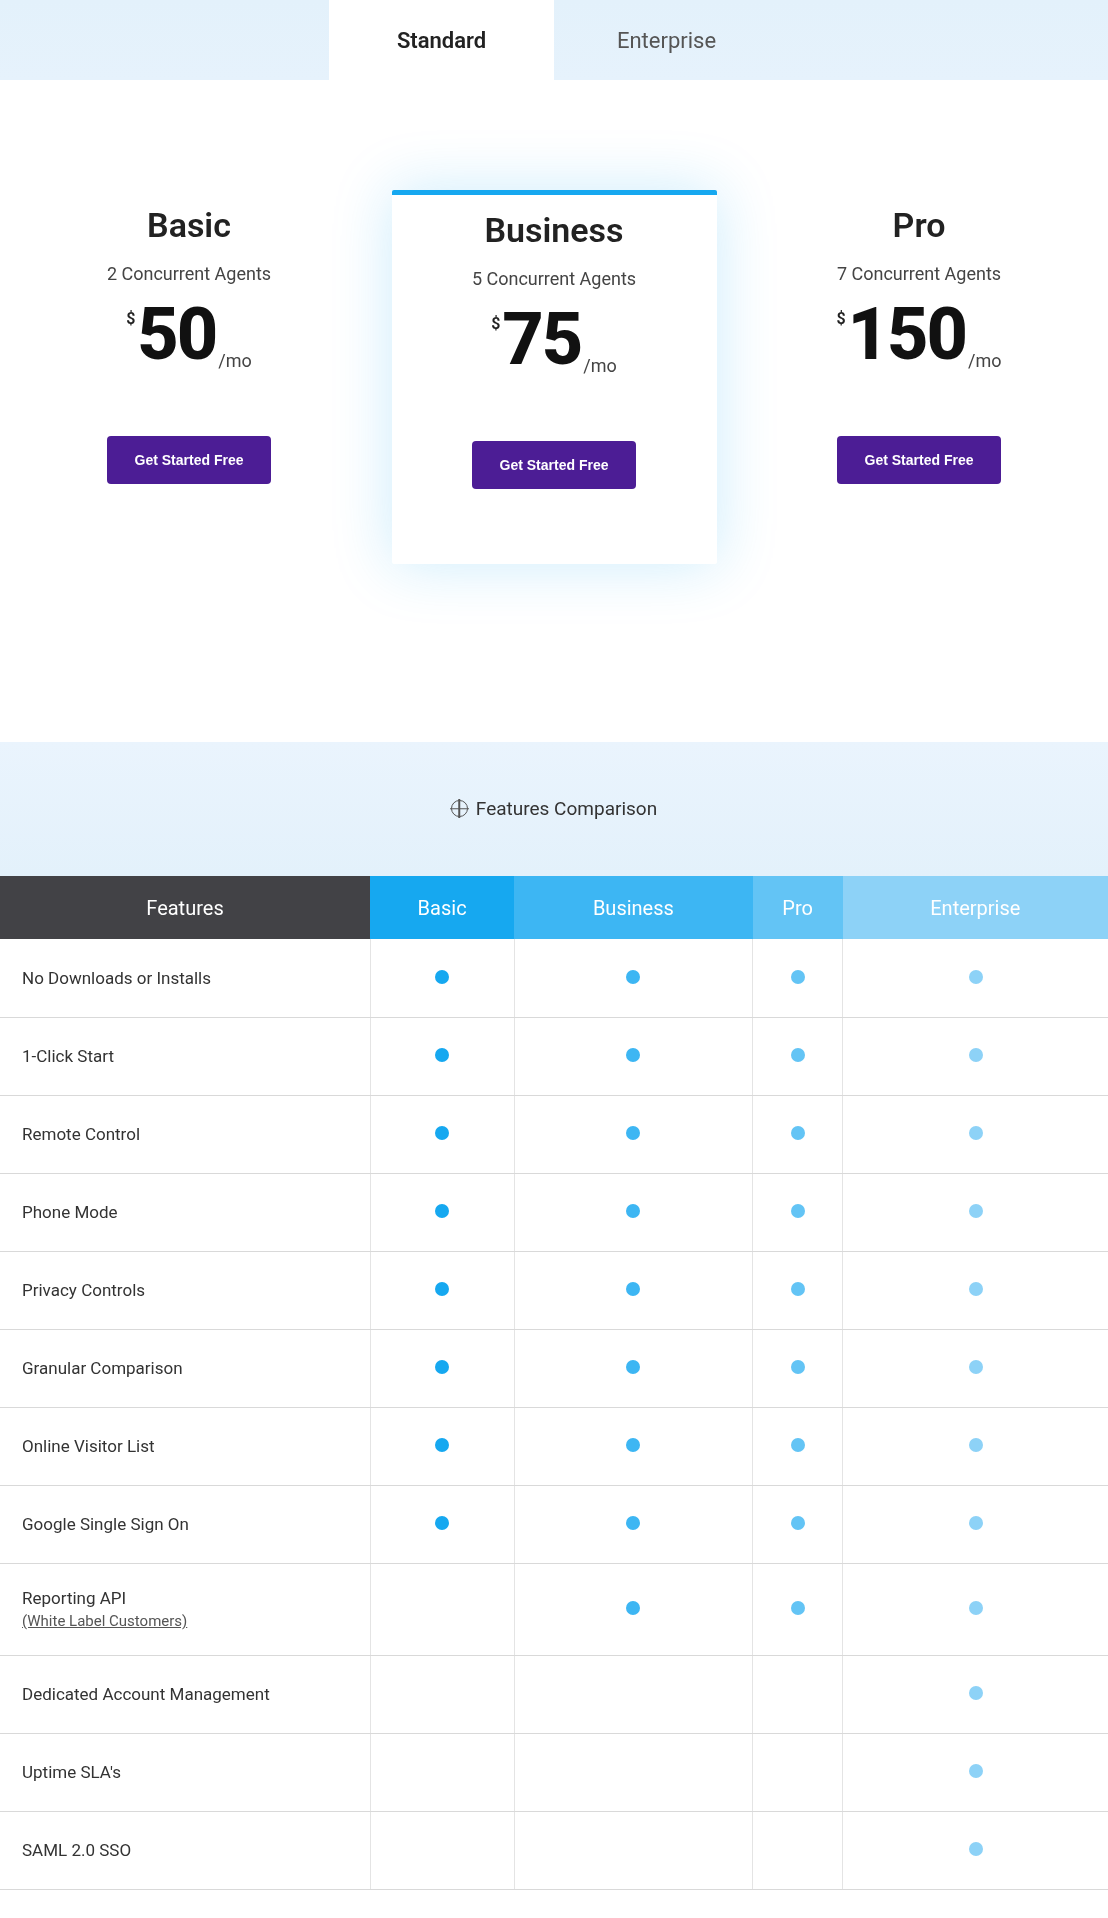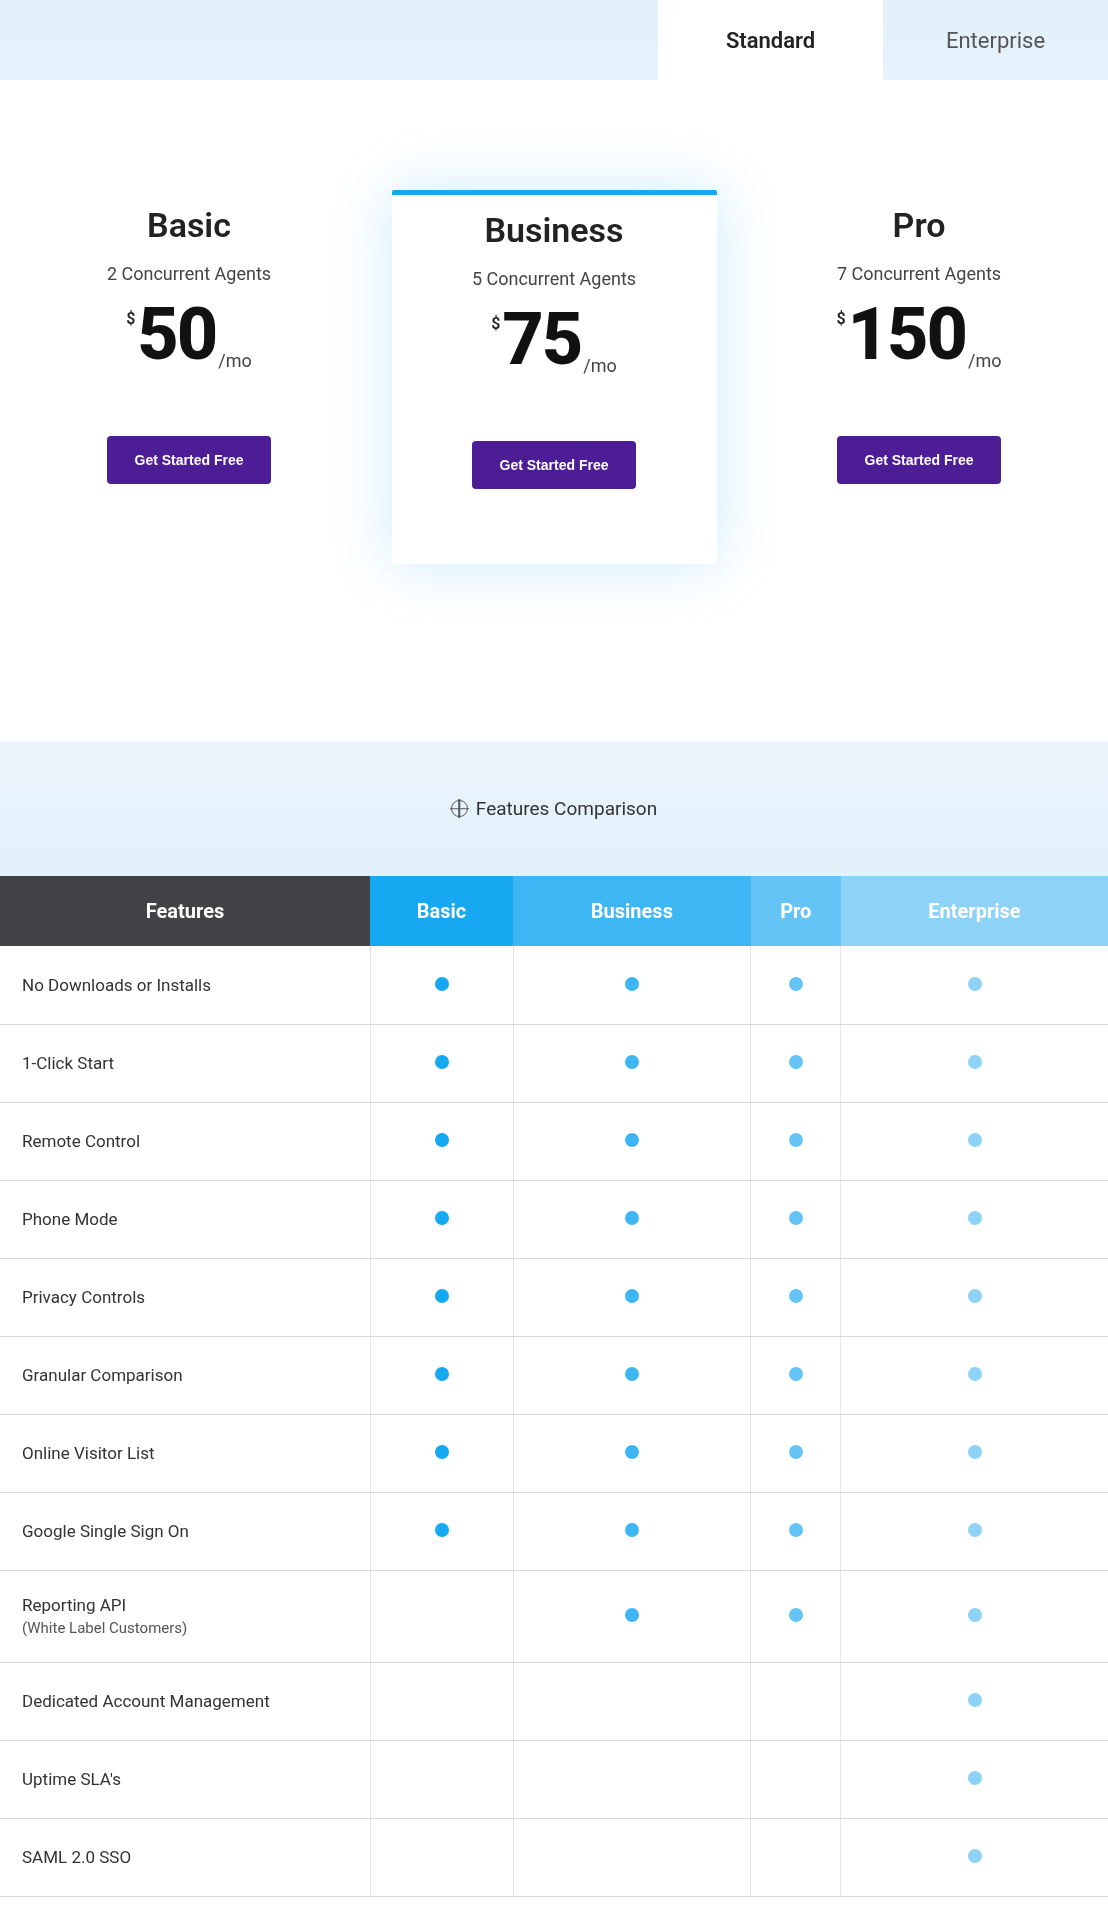--- a/index.html
+++ b/index.html
@@ -1,53 +1,53 @@
 <!DOCTYPE html>
 <html><head>
 <meta charset="utf-8">
 <style>
 *{box-sizing:border-box;margin:0;padding:0;}
 body{font-family:-apple-system,BlinkMacSystemFont,"Segoe UI",Roboto,sans-serif;background:#fff;color:#222;width:1108px;}
-.tabs-bg{background:linear-gradient(180deg,#e3f1fb 0%,#e6f2fc 100%);height:80px;display:flex;justify-content:flex-end;align-items:flex-start;}
+.tabs-bg{background:linear-gradient(180deg,#e3f1fb 0%,#e6f2fc 100%);height:80px;display:flex;justify-content:center;align-items:flex-start;}
 .tabs{display:flex;}
 .tab{width:225px;height:80px;display:flex;align-items:center;justify-content:center;font-size:22px;color:#555;cursor:pointer;}
 .tab.active{background:#fff;font-weight:600;color:#222;}
 .plans{display:flex;justify-content:center;gap:40px;padding:110px 0 130px 0;}
 .plan{width:325px;display:flex;flex-direction:column;align-items:center;padding:15px 30px 55px 30px;}
 .plan.featured{background:#fff;border-top:5px solid #16a8f0;box-shadow:0 0 60px rgba(22,168,240,0.22);border-radius:2px;padding-bottom:75px;}
 .plan-name{font-size:34px;font-weight:600;color:#222;margin-bottom:18px;}
 .plan-sub{font-size:18px;color:#444;margin-bottom:15px;}
 .price-row{display:flex;align-items:flex-start;justify-content:center;}
 .currency{font-size:16px;font-weight:600;color:#222;margin-top:10px;margin-right:2px;}
 .price{font-size:72px;font-weight:800;color:#111;line-height:1;letter-spacing:-2px;}
 .period{font-size:18px;color:#444;align-self:flex-end;margin-left:2px;}
 .cta{margin-top:65px;background:#4c1d95;color:#fff;border:none;padding:16px 28px;font-size:14px;font-weight:700;border-radius:4px;cursor:pointer;}
 .comparison-band{background:linear-gradient(180deg,#eaf4fd 0%,#e3f1fb 100%);padding:55px 0;text-align:center;margin-top:48px;}
 .comp-title{display:inline-flex;align-items:center;gap:8px;font-size:19px;color:#333;}
 .target-icon{width:17px;height:17px;border:1.5px solid #555;border-radius:50%;position:relative;display:inline-block;}
 .target-icon::before,.target-icon::after{content:"";position:absolute;background:#555;}
 .target-icon::before{left:50%;top:-2px;bottom:-2px;width:1.5px;transform:translateX(-50%);}
 .target-icon::after{top:50%;left:-2px;right:-2px;height:1.5px;transform:translateY(-50%);}
 table{width:100%;border-collapse:collapse;}
-th{height:70px;font-size:20px;font-weight:700;color:#fff;}
+th{height:63px;font-size:20px;font-weight:400;color:#fff;}
 th:first-child{background:#424246;width:370px;text-align:center;}
 th.c-basic{background:#16a8f0;}
 th.c-business{background:#3db6f3;}
 th.c-pro{background:#63c4f5;}
 th.c-enterprise{background:#8dd2f7;}
 td{height:78px;border-bottom:1px solid #d9d9d9;font-size:17px;color:#333;}
 td:first-child{padding-left:22px;}
 td:not(:first-child){text-align:center;border-left:1px solid #e4e4e4;}
 tbody tr:nth-child(9) td{height:92px;}
 .dot{width:14px;height:14px;border-radius:50%;display:inline-block;}
 .d1{background:#16a8f0;}
 .d2{background:#3db6f3;}
 .d3{background:#63c4f5;}
 .d4{background:#8dd2f7;}
-.sub-note{font-size:15px;color:#555;margin-top:4px;}
+.sub-note{font-size:15px;color:#555;margin-top:4px;text-decoration:underline;}
 </style>
 </head>
 <body>
 
 <div class="tabs-bg">
   <div class="tabs">
     <div class="tab active">Standard</div>
     <div class="tab">Enterprise</div>
   </div>
 </div>

